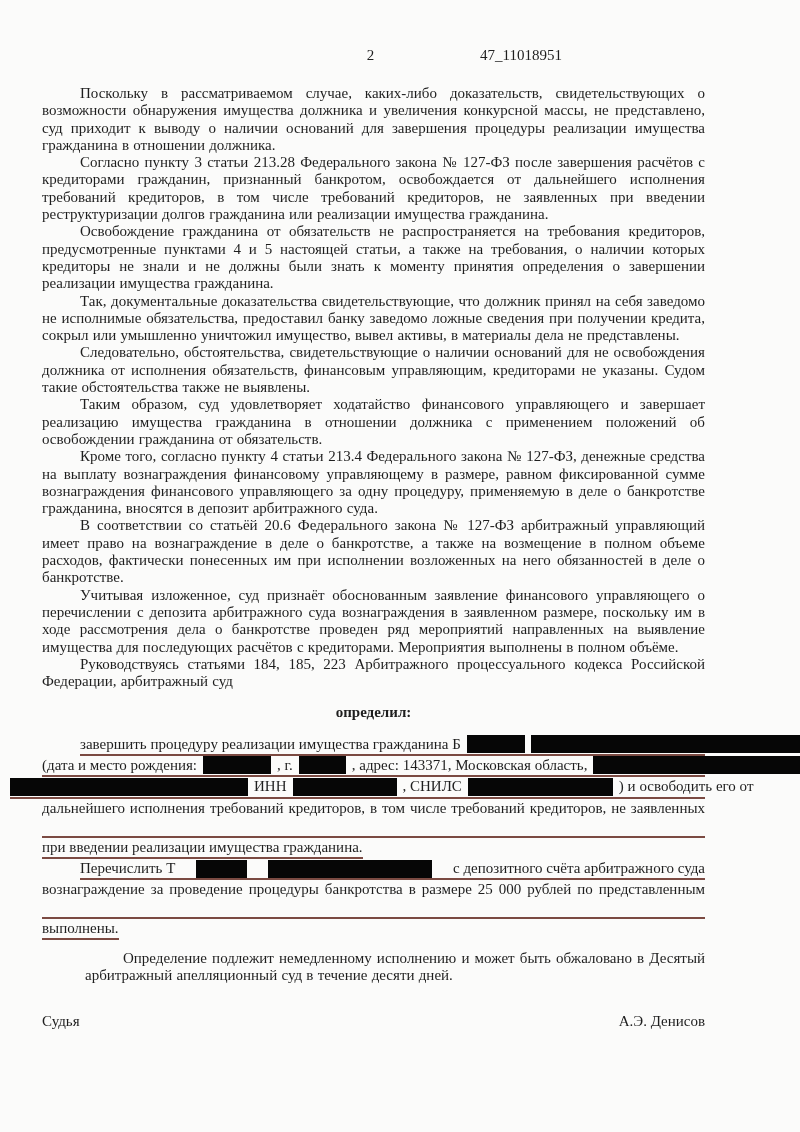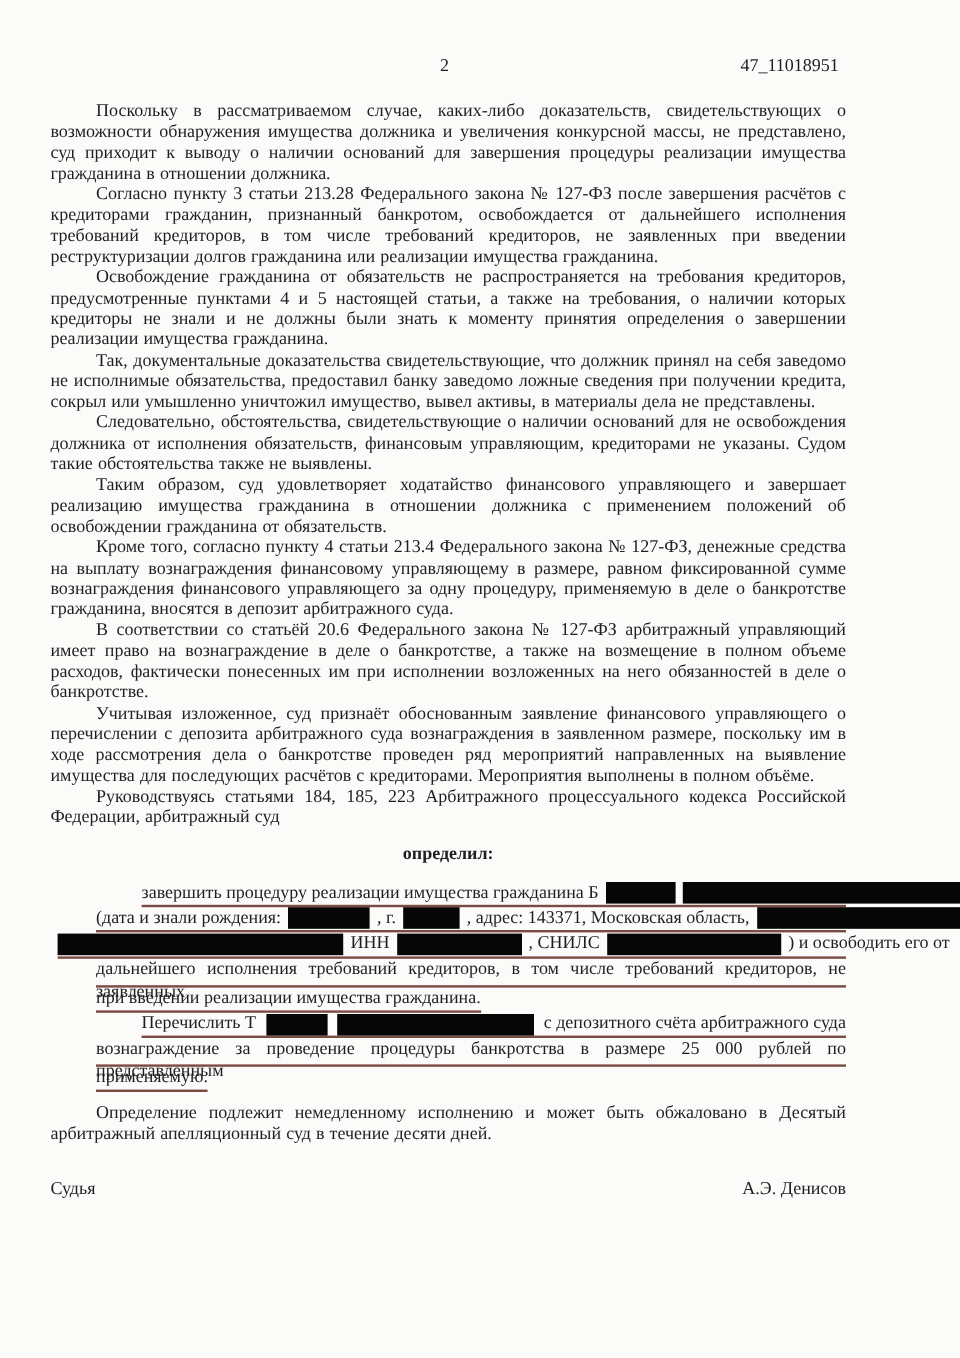--- a/index.html
+++ b/index.html
@@ -16,41 +16,41 @@
     box-sizing:border-box;
     padding:46px 95px 0 42px; 
   }
   
   .hdr{
     display:flex;align-items:baseline;
     font-size:15px;line-height:18px;
   }
   .hdr .cell{flex:1 1 0;}
   .hdr .c{text-align:center;}
-  .hdr .r{text-align:right;padding-right:6px;white-space:nowrap;}
+  .hdr .r{padding-right:6px;white-space:nowrap;}
   
   .bodytxt{margin-top:21px;}
   .bodytxt p{
     margin:0;
     font-size:15px;
     line-height:17.3px;
     text-align:justify;
     text-indent:38px;
     word-spacing:0.5px;
     font-family:Liberation Serif, serif;
   }
   
   .ruling-heading{
     margin:13px 0 13px 0;
     text-align:center;
     font-weight:bold;
     font-size:15px;line-height:18px;
   }
   
-  .ruling{font-size:15px;margin-left:38px;}
+  .ruling{font-size:15px;}
   .rline{
     position:relative;
     display:flex;
     align-items:center;
     gap:6px;
     height:21.4px;
     box-sizing:border-box;
     border-bottom:2px solid #7b4a42;
   }
   .rline.indent{margin-left:38px;}
@@ -61,41 +61,41 @@
     display:inline-block;
     height:18px;
     background:#060606;
     flex:0 0 auto;
   }
   .redact.grow{flex:1 1 auto;}
   .redact.ext-right{margin-right:-101px;}
   
   .jline{
     display:block;
-    height:24px;
+    height:39px;
     line-height:19px;
     box-sizing:border-box;
     border-bottom:2px solid #7b4a42;
     text-align:justify;
     text-align-last:justify;
     white-space:normal;
   }
   .fitline{
     display:inline-block;
     line-height:19px;
     height:21px;
     box-sizing:border-box;
     border-bottom:2px solid #7b4a42;
   }
   .fit-row{height:21.4px;}
   
   .order{
     margin-top:9px;
     font-size:15px;line-height:17.5px;
-    text-align:justify;text-indent:38px;word-spacing:0.5px;
+    text-align:justify;text-indent:38px;word-spacing:0.5px;margin-left:43px;
   }
   
   .foot{
     margin-top:27px;
     display:flex;justify-content:space-between;align-items:baseline;
     font-size:15px;line-height:18px;
   }
 </style>
 </head>
 <body>
@@ -123,21 +123,21 @@
 
   <div class="ruling-heading">определил:</div>
 
   <div class="ruling" id="ruling-lines">
       <div class="rline indent">
         <span class="rtext">завершить процедуру реализации имущества гражданина Б</span>
         <span class="redact" style="width: 58px; background: rgb(6, 6, 6);"></span>
         <span class="redact grow ext-right" style="width: 160px; background: rgb(6, 6, 6);"></span>
       </div>
       <div class="rline">
-        <span class="rtext">(дата и знали рождения:</span>
+        <span class="rtext">(дата и место рождения:</span>
         <span class="redact" style="width: 68px; background: rgb(6, 6, 6);"></span>
         <span class="rtext">, г.</span>
         <span class="redact" style="width: 47px; background: rgb(6, 6, 6);"></span>
         <span class="rtext">, адрес: 143371, Московская область,</span>
         <span class="redact grow ext-right" style="width: 140px; background: rgb(6, 6, 6);"></span>
       </div>
       <div class="rline between ext-left">
         <span class="redact" style="width: 238px; background: rgb(6, 6, 6);"></span>
         <span class="rtext">ИНН</span>
         <span class="redact" style="width: 104px; background: rgb(6, 6, 6);"></span>
@@ -147,21 +147,21 @@
       </div>
       <div class="jline">дальнейшего исполнения требований кредиторов, в том числе требований кредиторов, не заявленных</div>
       <div class="fit-row"><span class="fitline">при введении реализации имущества гражданина.</span></div>
       <div class="rline indent between">
         <span class="rtext">Перечислить Т</span>
         <span class="redact" style="width: 51px; background: rgb(6, 6, 6);"></span>
         <span class="redact" style="width: 164px; background: rgb(6, 6, 6);"></span>
         <span class="rtext">с депозитного счёта арбитражного суда</span>
       </div>
       <div class="jline">вознаграждение за проведение процедуры банкротства в размере 25 000 рублей по представленным</div>
-      <div class="fit-row"><span class="fitline">применяемую.</span></div>
+      <div class="fit-row"><span class="fitline">выполнены.</span></div>
     </div>
 
   <p class="order">Определение подлежит немедленному исполнению и может быть обжаловано в Десятый арбитражный апелляционный суд в течение десяти дней.</p>
 
   <div class="foot">
     <span>Судья</span>
     <span>А.Э. Денисов</span>
   </div>
 
 </div>

